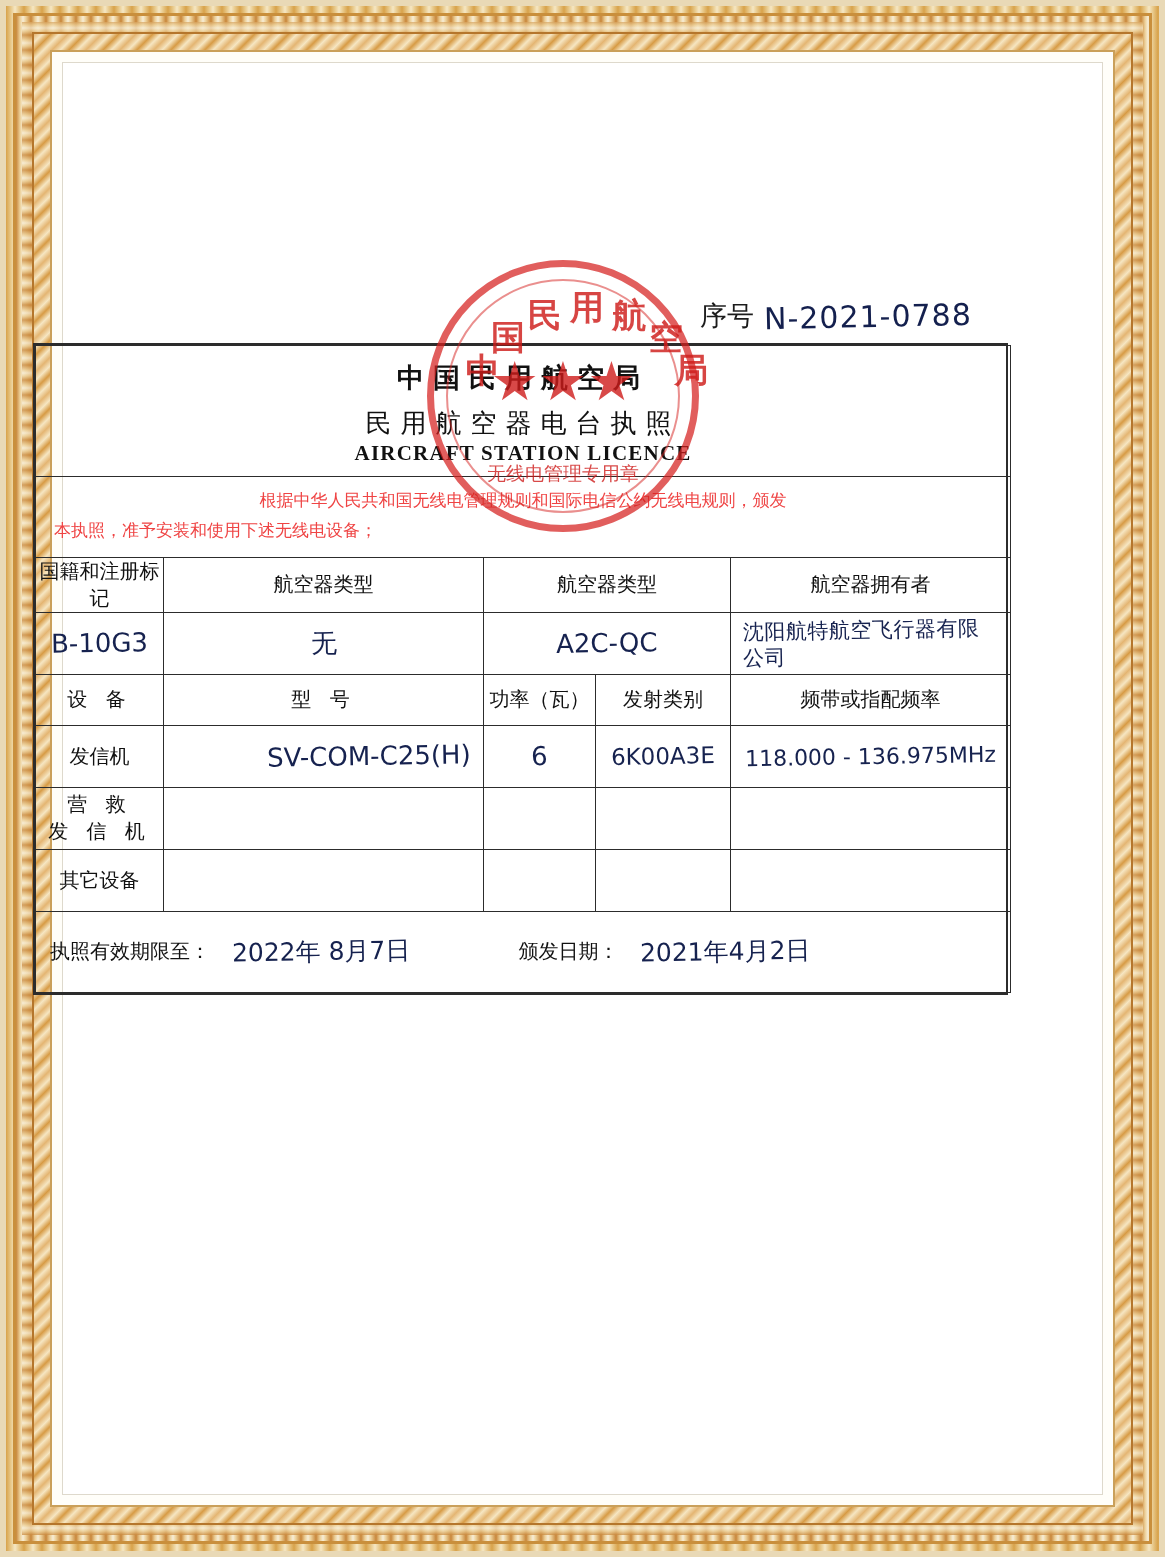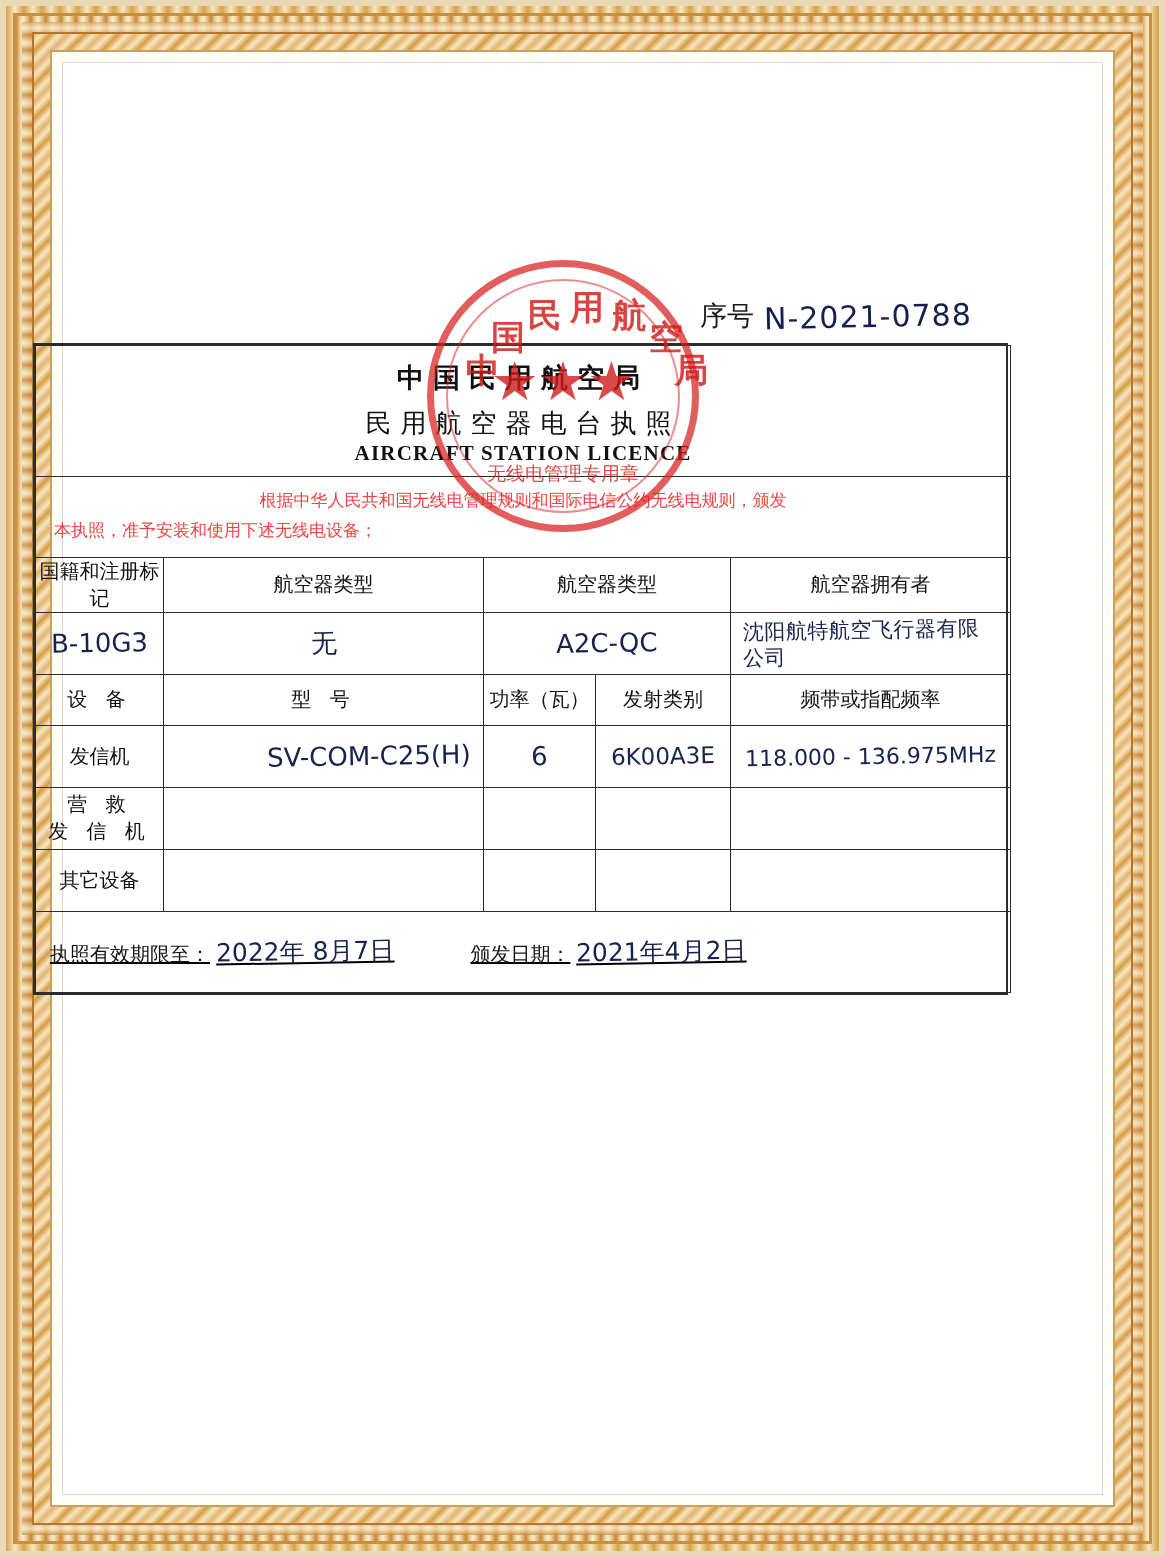--- a/index.html
+++ b/index.html
@@ -245,23 +245,22 @@
     letter-spacing: 6px;
     font-family: "DejaVu Sans", sans-serif;
     color: #111;
   }
   .dates {
     padding: 12px 14px !important;
     height: 56px;
   }
   .dates-inner {
     display: flex;
-    align-items: flex-end;
-    gap: 6px;
-    text-decoration: underline;
+    align-items: center;
+    gap: 22px;
   }
   .dates-inner .lbl {
     font-size: 20px;
     color: #111;
     font-family: "DejaVu Sans", sans-serif;
     white-space: nowrap;
   }
   .dates-inner .hw {
     font-size: 25px;
     transform: rotate(-1deg);

